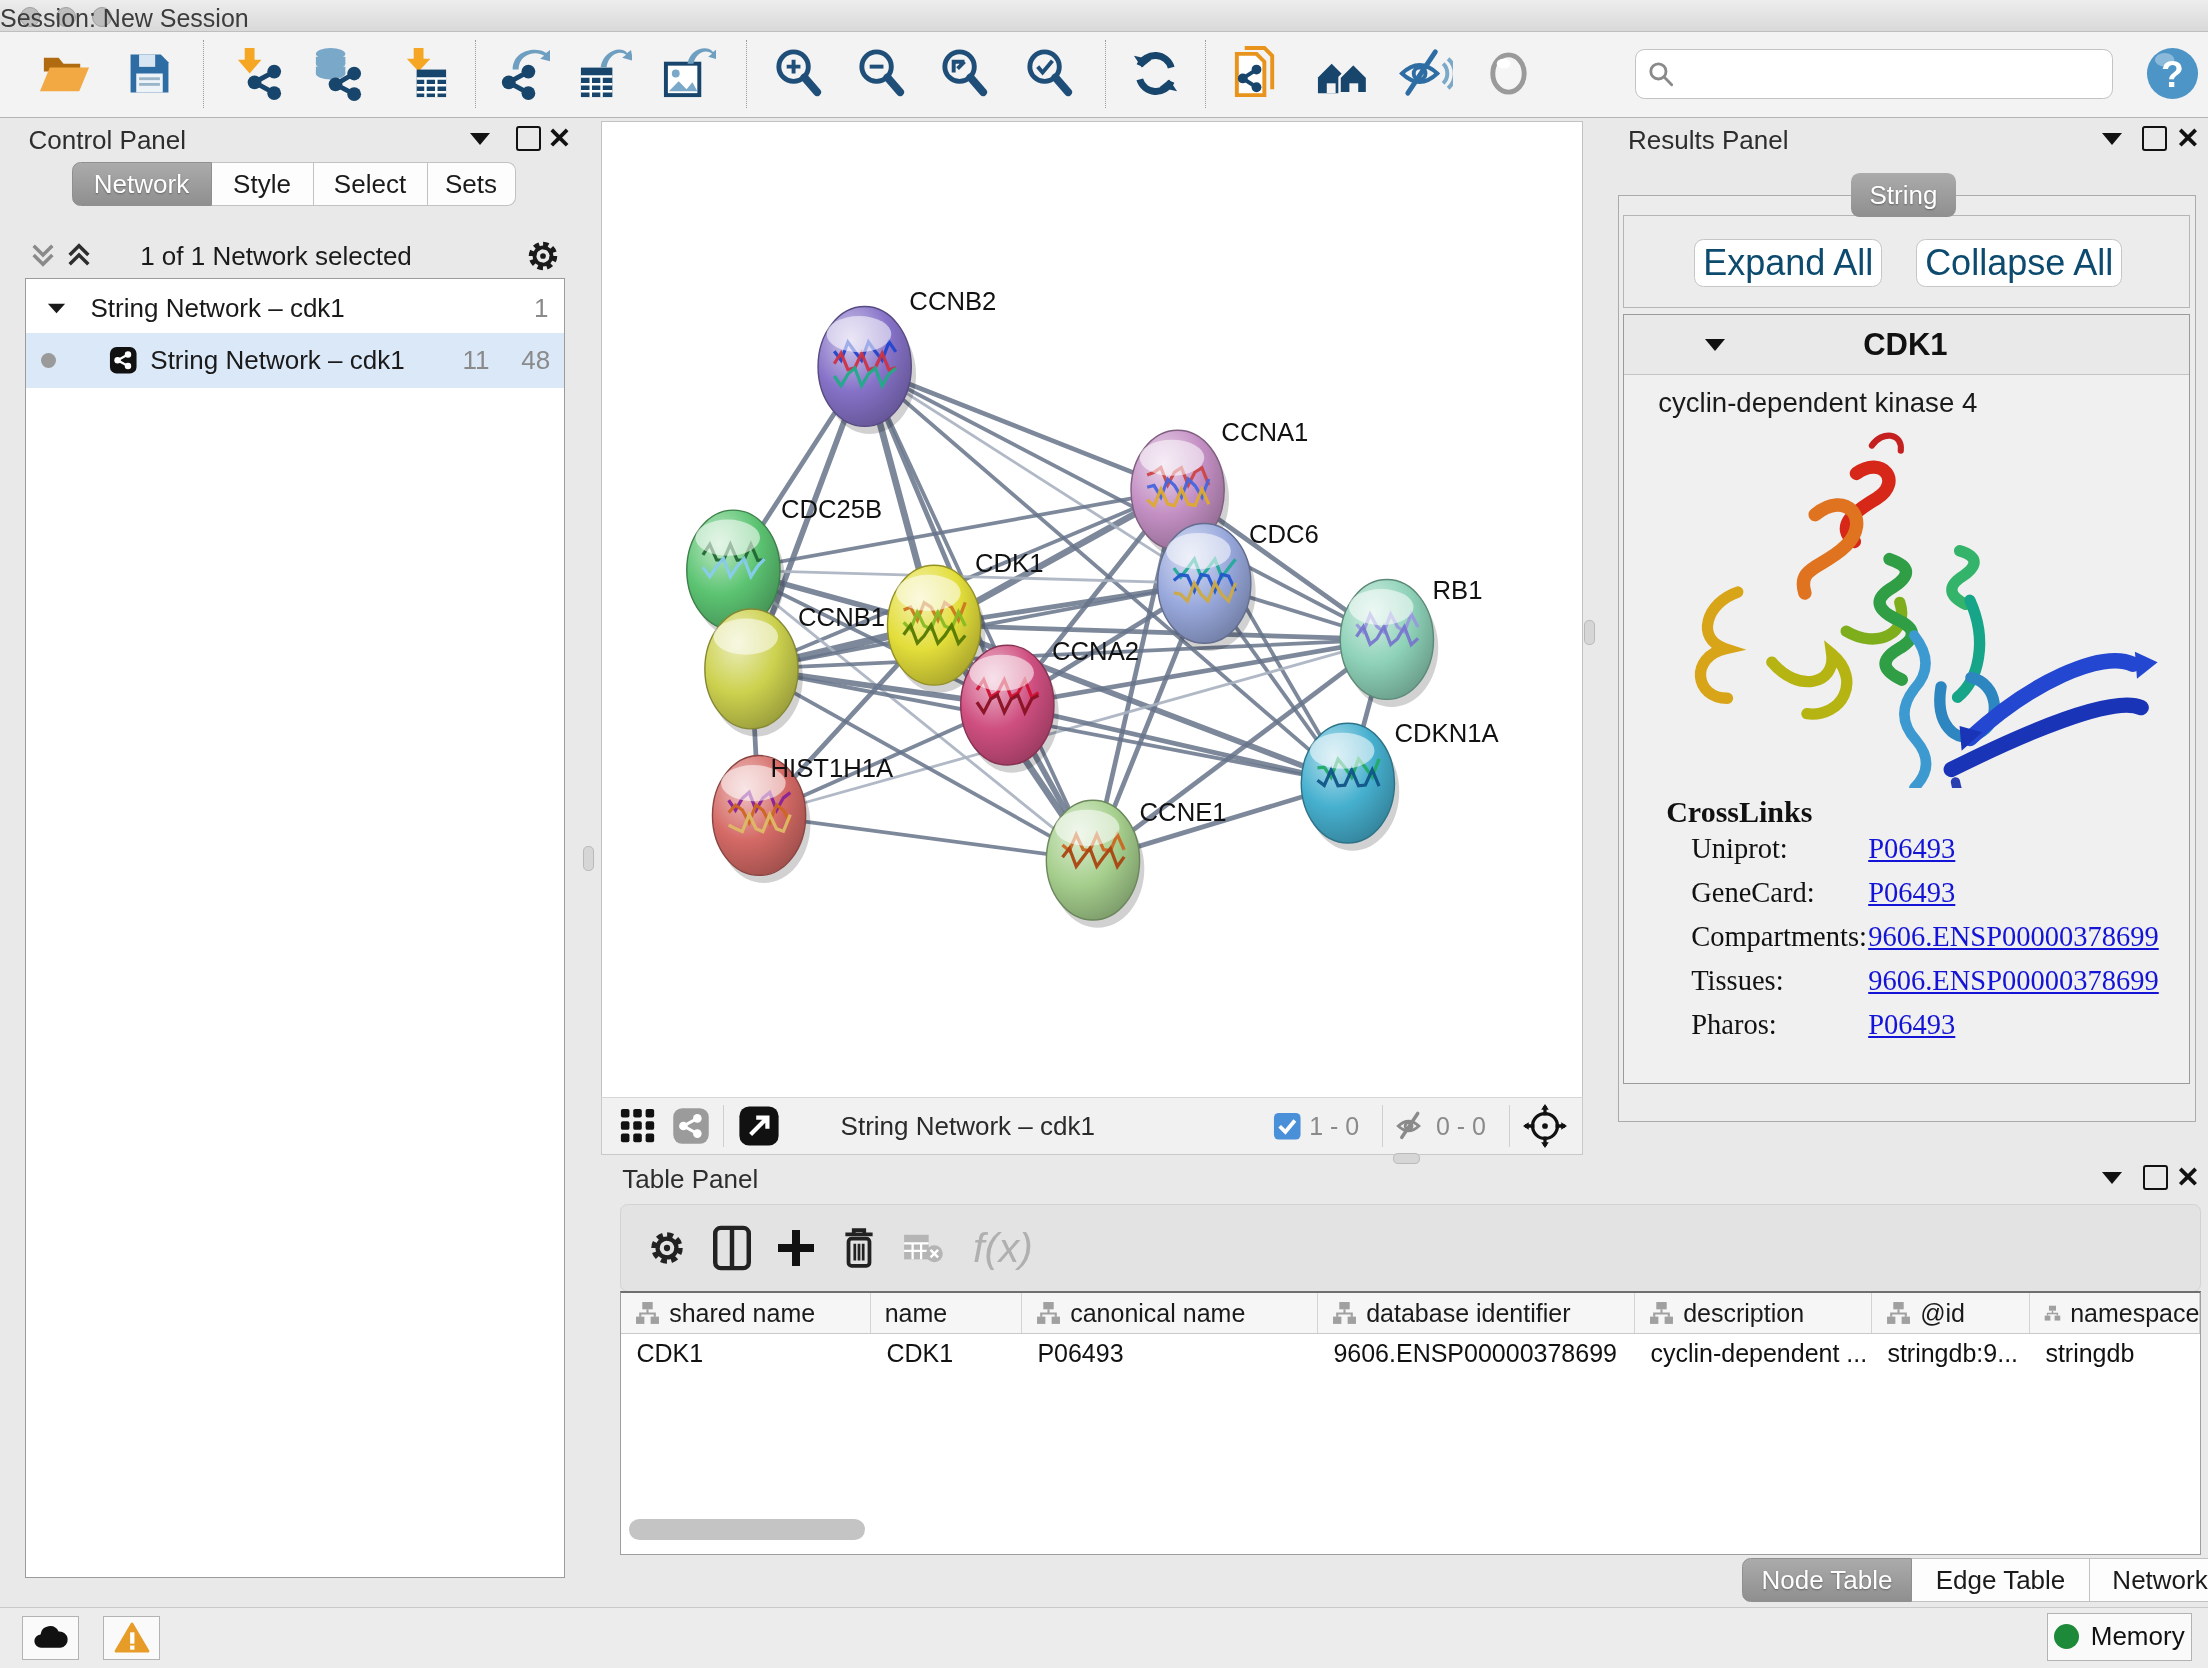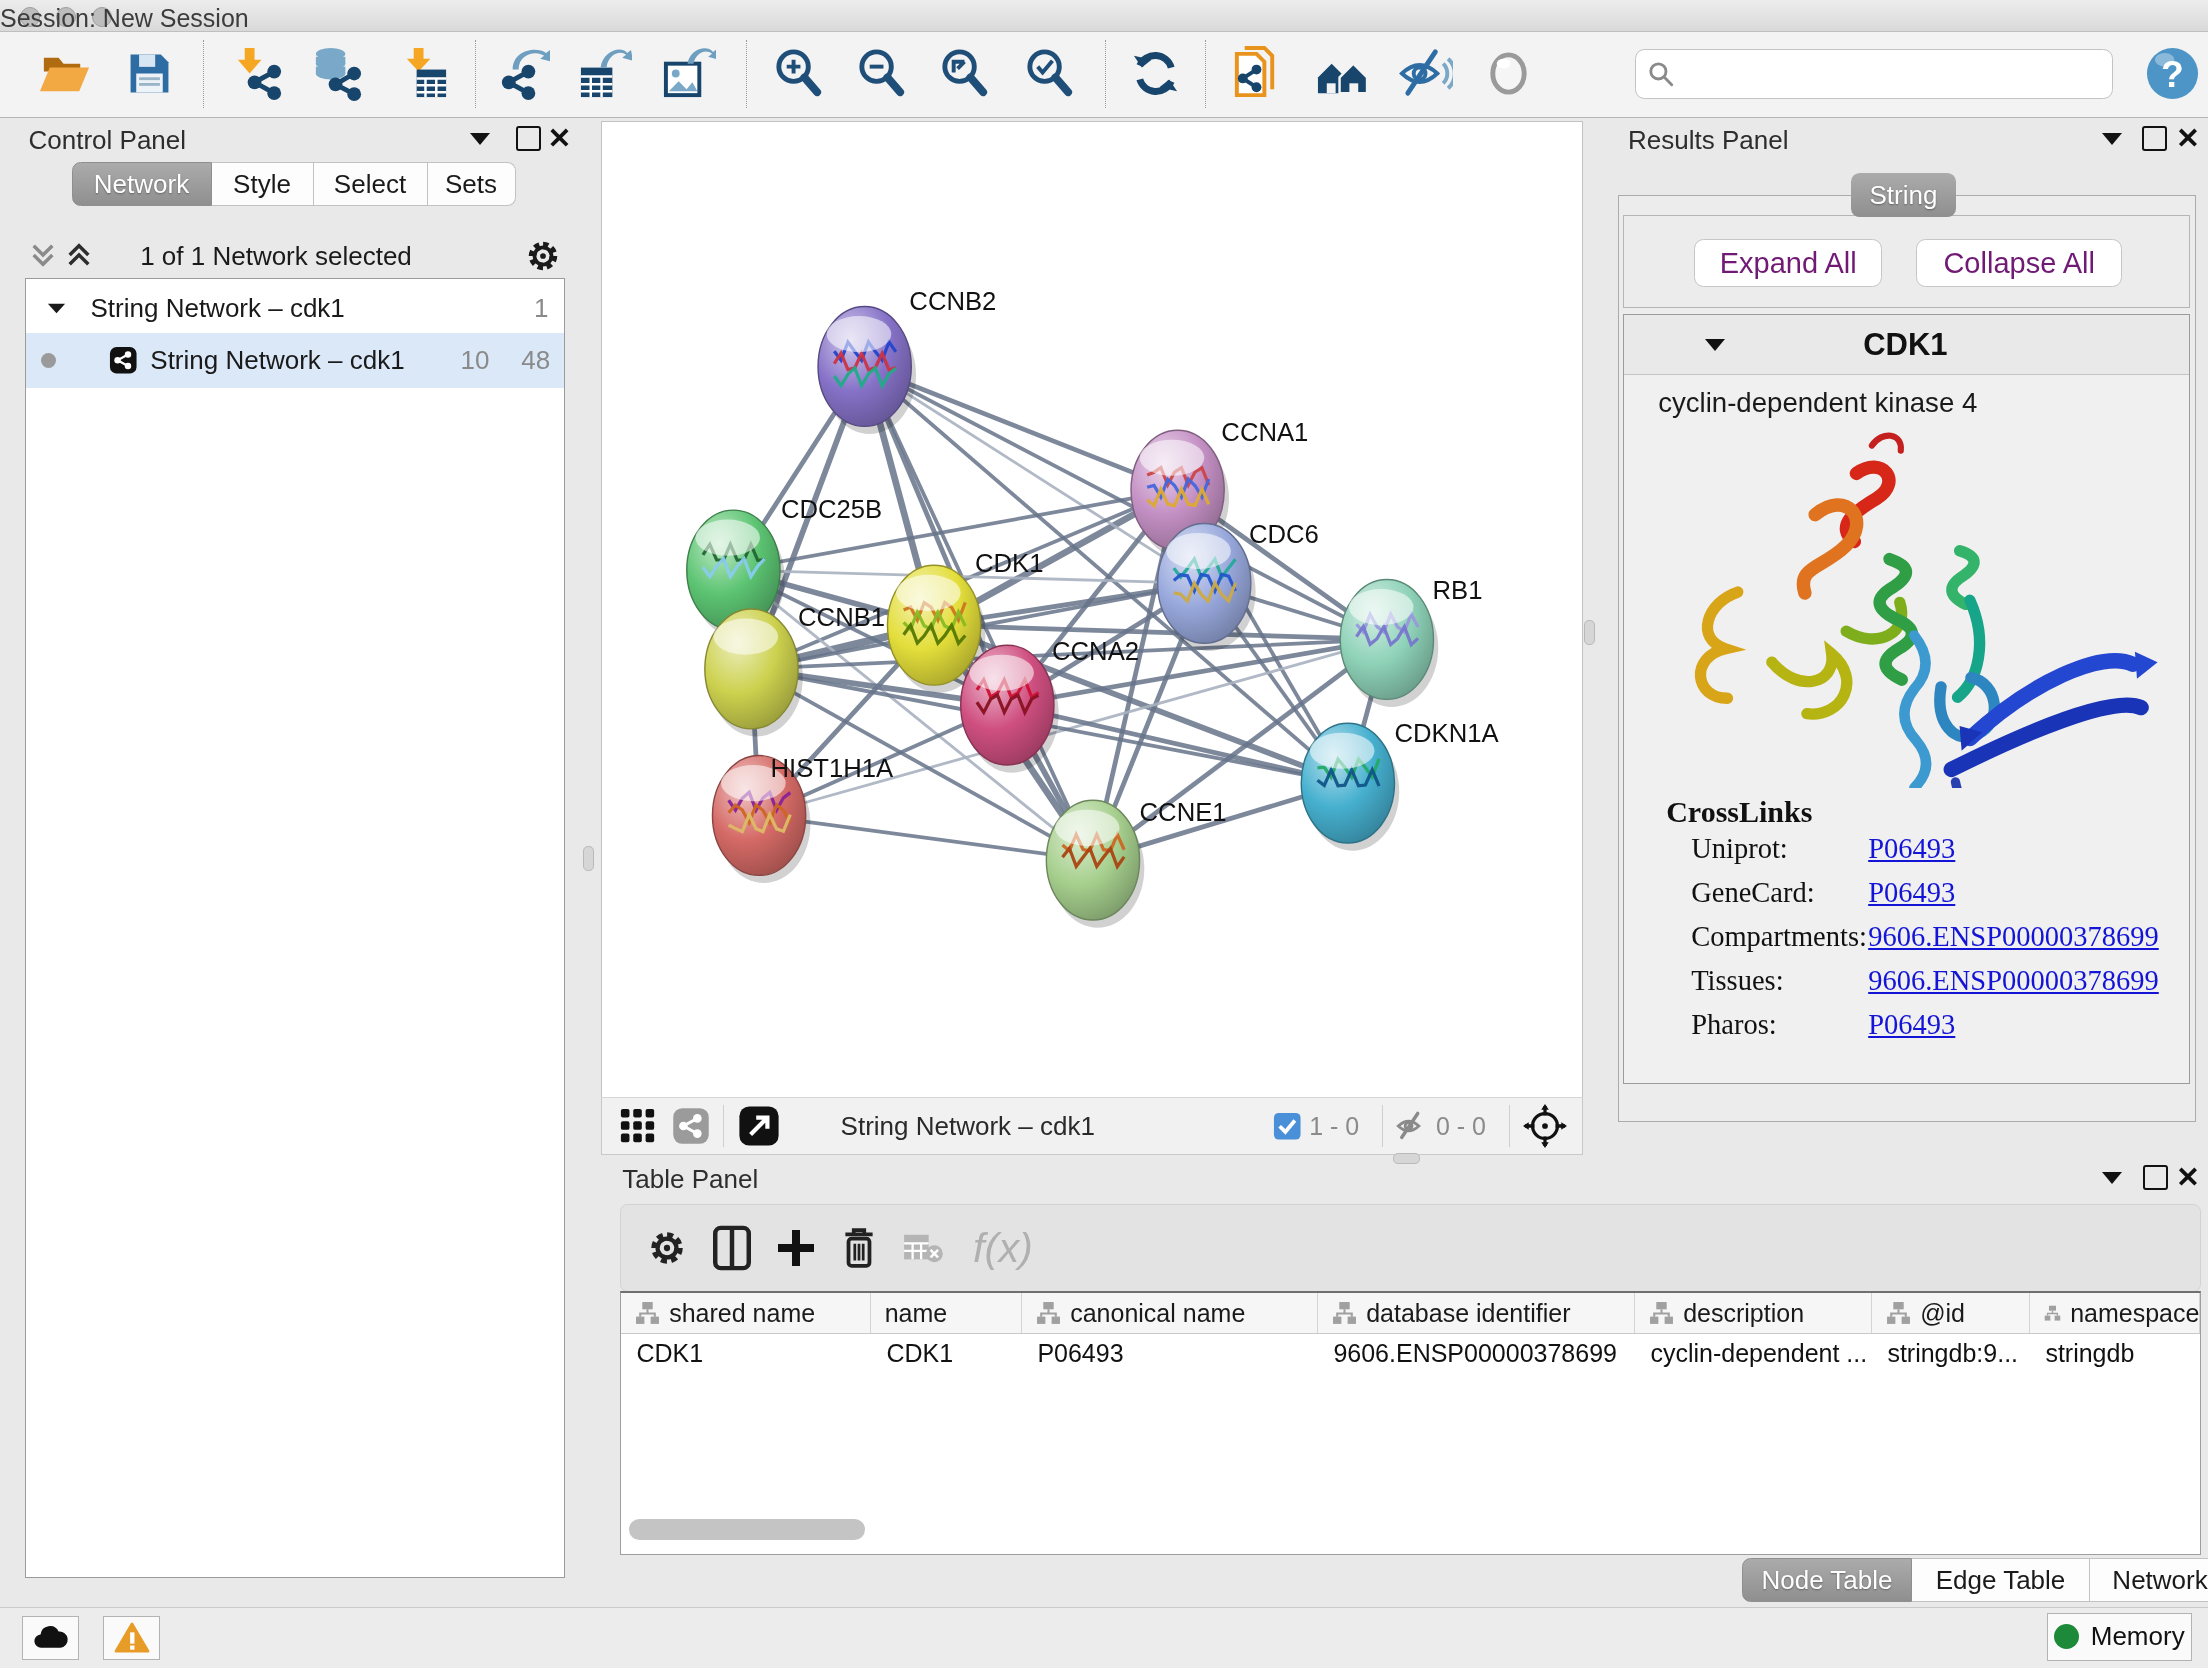--- a/index.html
+++ b/index.html
@@ -65,21 +65,21 @@
 
   
   #results-panel{left:1607px;top:125px;width:601px;height:1046px;}
   #rp-tab{position:absolute;left:244px;top:48px;width:105px;height:44px;border-radius:8.6px;
     background:linear-gradient(#ababab,#8f8f8f);color:#fff;display:flex;align-items:center;
     justify-content:center;font-size:26px;text-shadow:0 1px 1.9px rgba(0,0,0,.35);}
   #rp-outer{position:absolute;left:11.4px;top:70px;width:576px;height:925px;
     border:1.9px solid #ababab;background:#ececec;}
   #rp-btnbox{position:absolute;left:3.8px;top:19px;width:565px;height:91px;border:1.9px solid #b5b5b5;}
   .rp-btn{position:absolute;top:23px;height:46px;background:#fff;border:1.9px solid #c6c6c6;
-    border-radius:9.5px;font-size:29px;color:#701a75;display:flex;align-items:center;justify-content:center;}
+    border-radius:9.5px;font-size:36px;color:#0c4a6e;display:flex;align-items:center;justify-content:center;}
   #rp-content{position:absolute;left:3.8px;top:118px;width:565px;height:768px;
     border:1.9px solid #9b9b9b;background:#f0f0f0;}
   #rp-protein-header{position:absolute;left:0;top:0;width:100%;height:59px;background:#e9e9e9;
     border-bottom:1.9px solid #c4c4c4;display:flex;align-items:center;}
   #rp-protein-name{font-size:31px;font-weight:bold;color:#111;margin-left:138px;}
   #rp-desc{position:absolute;left:34px;top:72px;font-size:27.6px;color:#1a1a1a;}
   #crosslinks{position:absolute;left:42px;top:480px;font-family:"Liberation Serif",serif;}
   #crosslinks-title{font-size:30px;font-weight:bold;color:#111;}
   .cl-row{position:relative;height:44px;font-size:28.5px;color:#111;}
   .cl-label{position:absolute;left:25px;}
@@ -341,21 +341,21 @@
         <svg style="margin-left:53px" width="28.5" height="28.5" viewBox="0 0 30 30">
           <rect x="1" y="1" width="28" height="28" rx="7" fill="#111"></rect>
           <g fill="#fff">
               <circle cx="20" cy="9" r="3.4"></circle>
               <circle cx="20" cy="21" r="3.4"></circle>
               <circle cx="9" cy="15" r="3.4"></circle>
           <path d="M9 15 20 9 M9 15 20 21" stroke="#fff" stroke-width="2.4"></path>
             </g>
         </svg>
         <span style="margin-left:13.3px">String Network – cdk1</span>
-        <span class="cnt" style="right:74px">10</span>
+        <span class="cnt" style="right:74px">11</span>
         <span class="cnt" style="right:13.3px">48</span>
       </div>
     </div>
   </div>
 
   <div id="net-canvas" class="abs">
     <svg id="netsvg" width="980" height="975" viewBox="632 127 1030 1025">
         <defs>
           <radialGradient id="ng0" cx="35%" cy="28%" r="85%">
             <stop offset="0%" stop-color="#d1c9ea"></stop>

